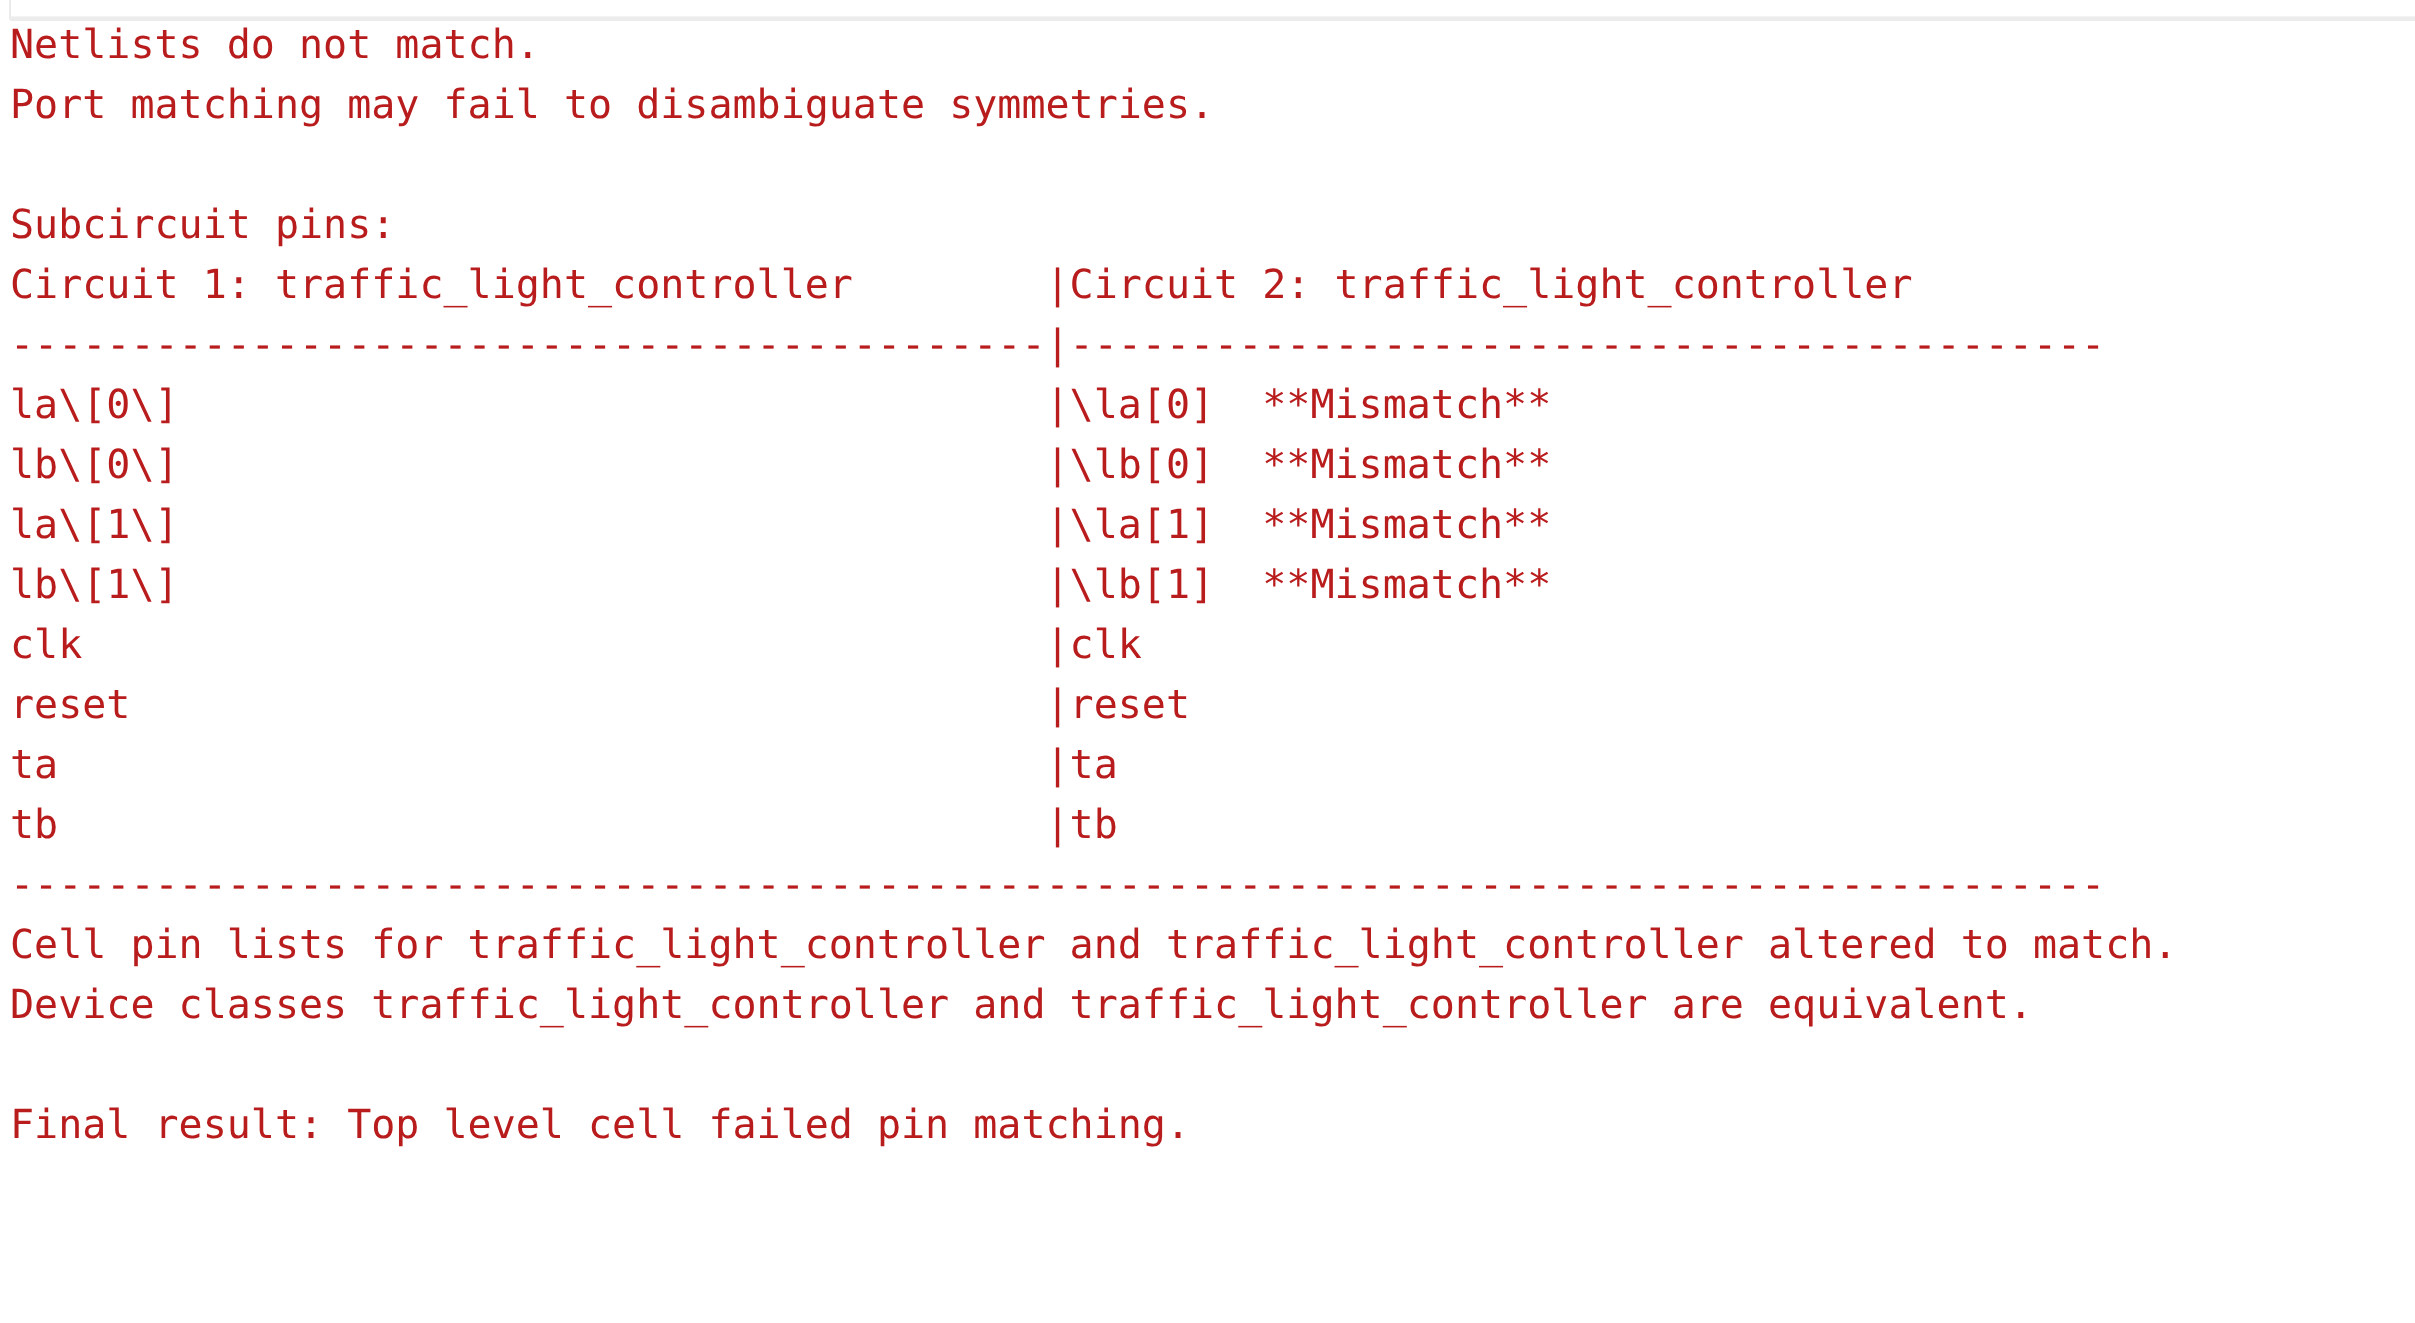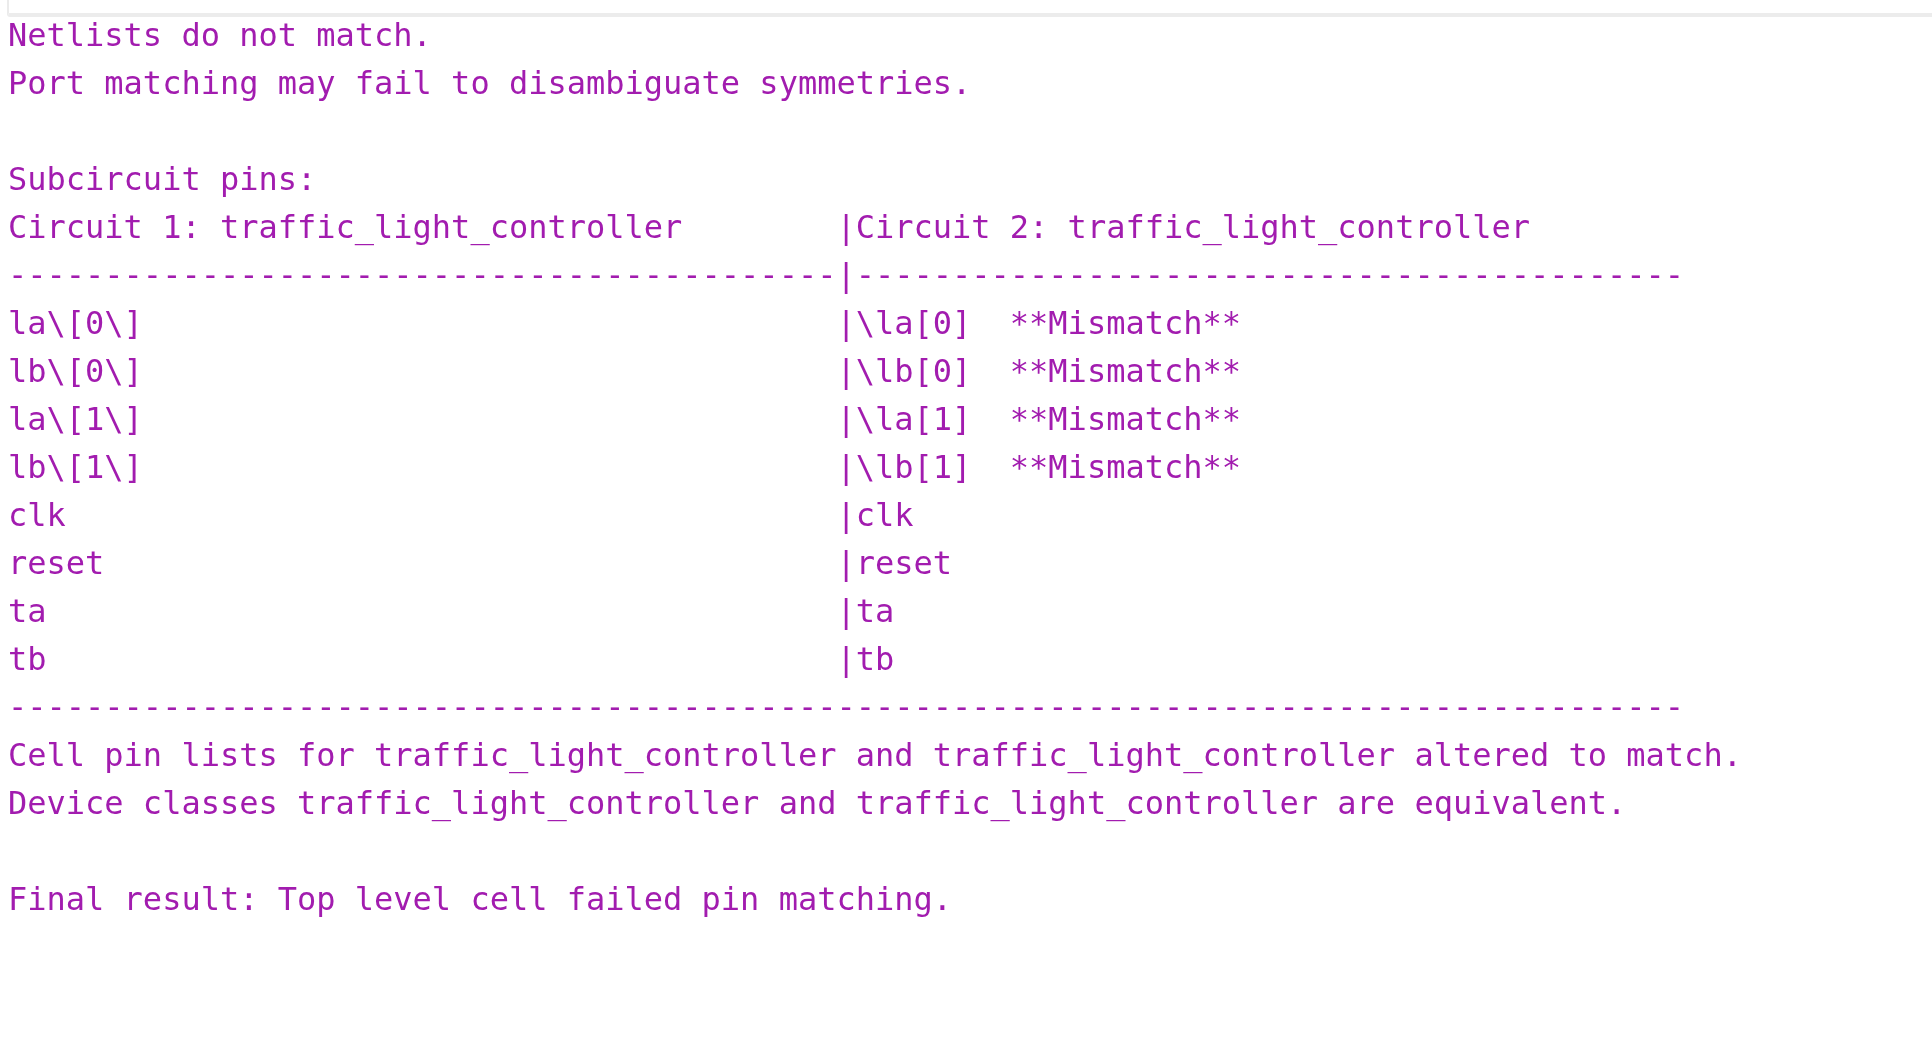--- a/index.html
+++ b/index.html
@@ -31,21 +31,21 @@
   }
   pre.console {
     position: absolute;
     left: 8px;
     top: 11px;
     margin: 0;
     padding: 0;
     font-family: "DejaVu Sans Mono", "Liberation Mono", monospace;
     font-size: 32px;
     line-height: 48px;
-    color: #a21caf;
+    color: #b91c1c;
     white-space: pre;
     -webkit-font-smoothing: antialiased;
   }
 </style>
 </head>
 <body>
 
 <div class="screen">
   <div class="corner-box"></div>
   <pre class="console" id="console-output">Netlists do not match.

